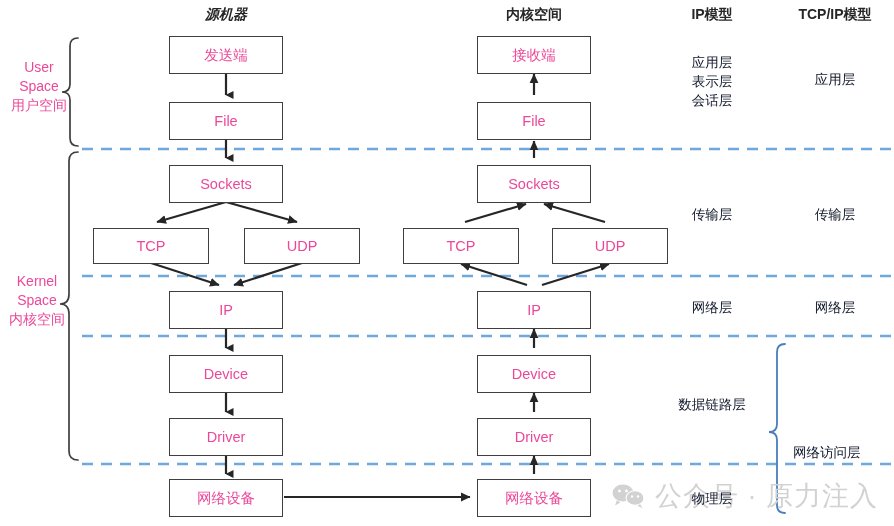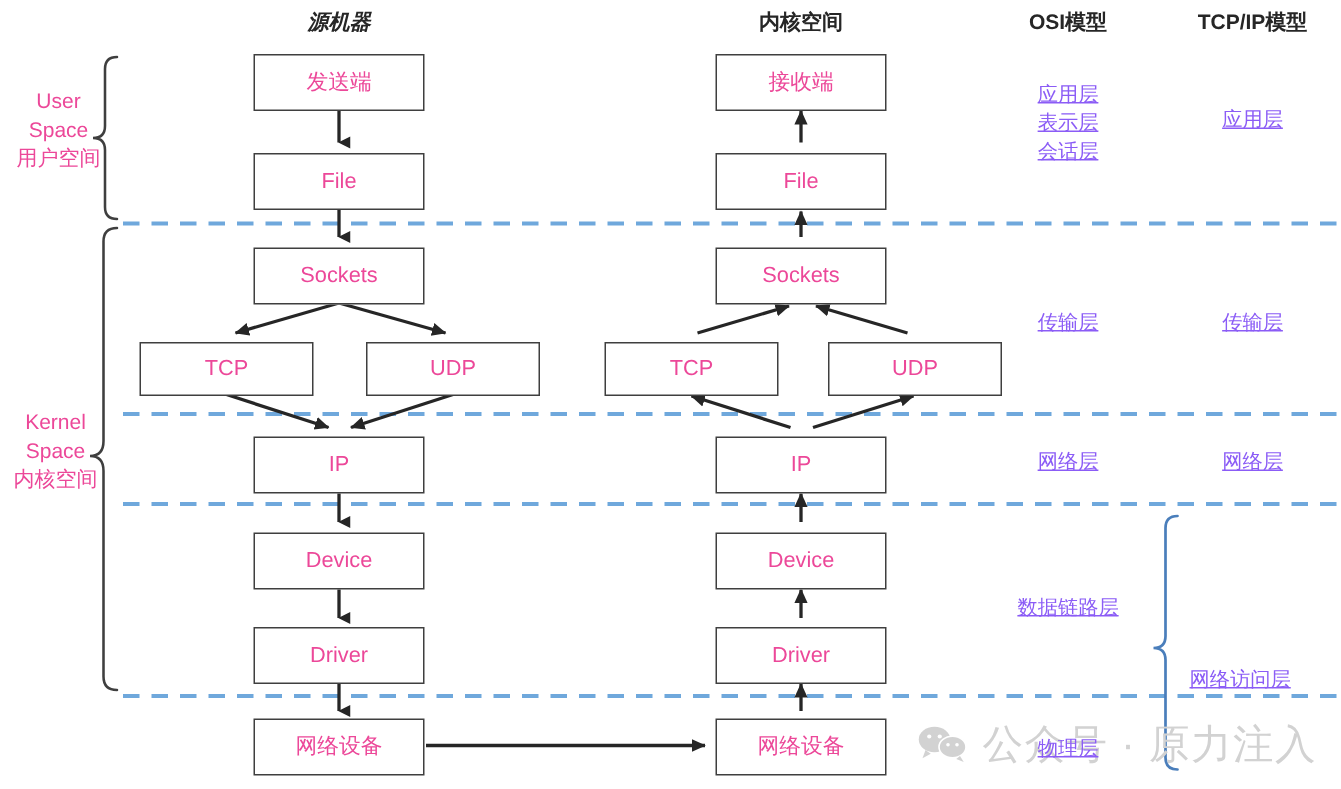--- a/index.html
+++ b/index.html
@@ -50,26 +50,25 @@
     font-size: 14px;
     color: #ec4899;
     text-align: center;
     line-height: 1.35;
     z-index: 4;
     white-space: nowrap;
   }
   .layer-label {
     position: absolute;
     font-size: 13.5px;
-    color: #8b5cf6;
+    color: #0f172a;
     text-align: center;
     line-height: 1.4;
     z-index: 4;
     white-space: nowrap;
-    text-decoration: underline;
   }
   .watermark {
     position: absolute;
     z-index: 2;
     display: flex;
     align-items: center;
     gap: 9px;
     color: #d2d2d2;
     font-size: 27px;
     white-space: nowrap;
@@ -136,21 +135,21 @@
       <line x1="534" y1="474" x2="534" y2="456" marker-end="url(#arrowHead)"></line>
     </g>
 
     <g stroke="#262626" stroke-width="2.2" fill="none">
       <line x1="284" y1="497" x2="470" y2="497" marker-end="url(#arrowHead)"></line>
     </g>
   </svg>
 
   <div class="col-title" style="left:166px; top:6px; width:120px;font-style:italic;">源机器</div>
   <div class="col-title" style="left:474px; top:6px; width:120px;">内核空间</div>
-  <div class="col-title" style="left:657px; top:6px; width:110px;">OSI模型</div>
+  <div class="col-title" style="left:657px; top:6px; width:110px;">IP模型</div>
   <div class="col-title" style="left:780px; top:6px; width:110px;">TCP/IP模型</div>
 
   <div class="side-label" style="left:6px; top:58px; width:66px;">
     <div>User</div>
     <div>Space</div>
     <div>用户空间</div>
   </div>
   <div class="side-label" style="left:2px; top:272px; width:70px;">
     <div>Kernel</div>
     <div>Space</div>

